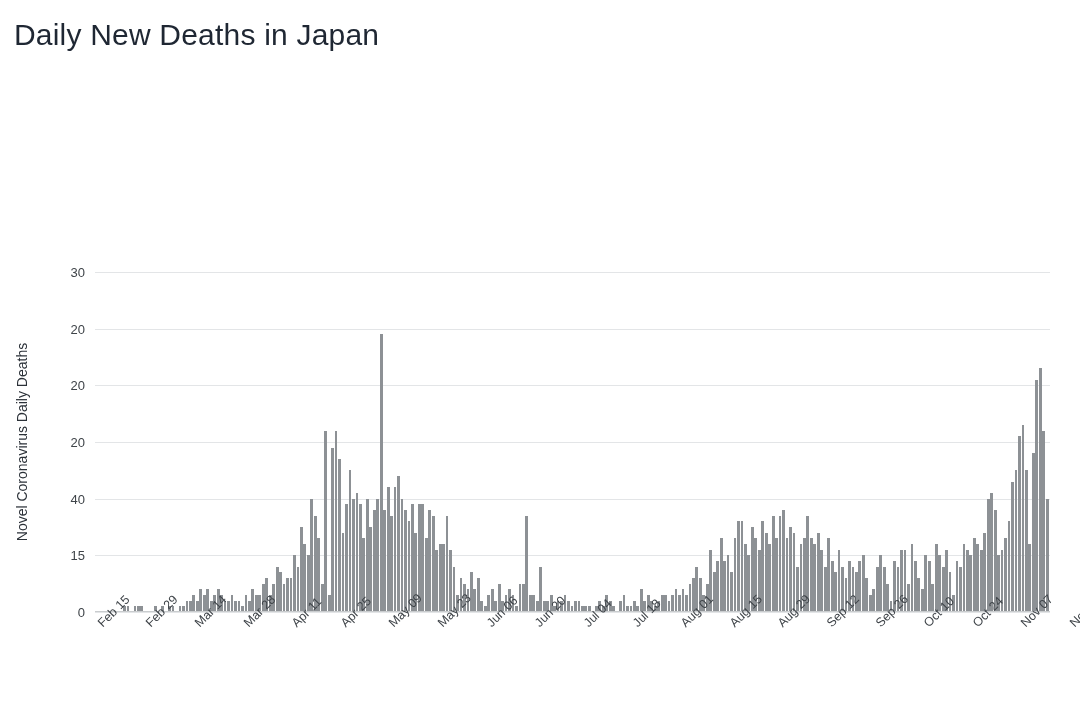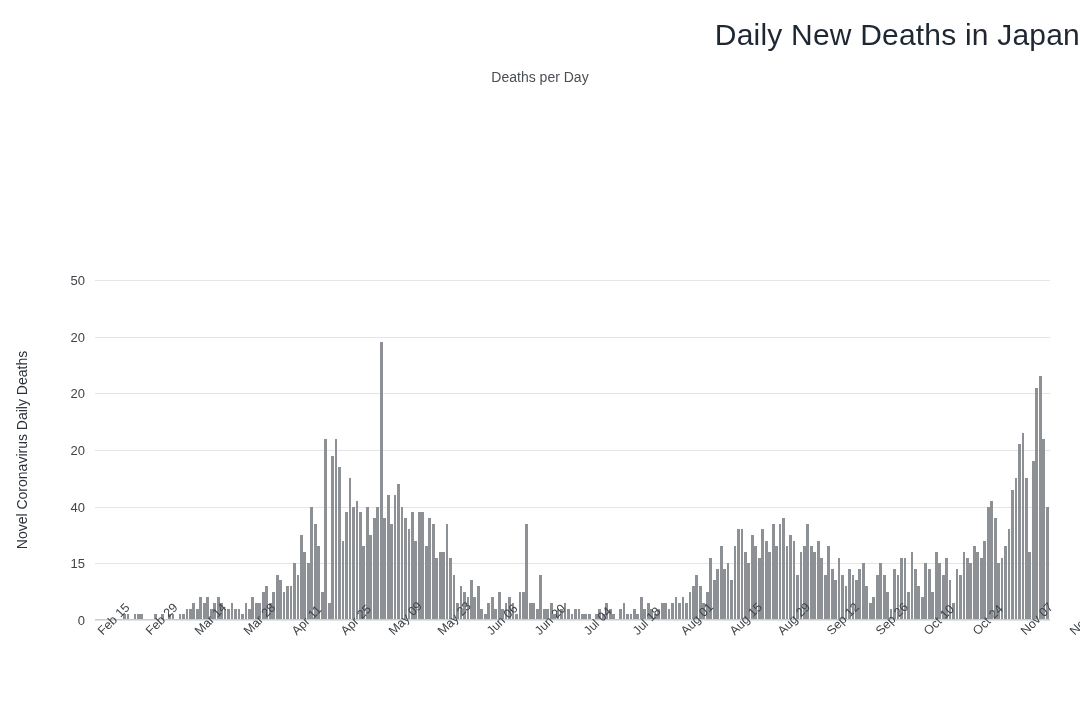--- a/index.html
+++ b/index.html
@@ -12,23 +12,22 @@
     height: 701px;
     font-family: "Liberation Sans", sans-serif;
     color: #2b3138;
     overflow: hidden;
     position: relative;
   }
   #page-title {
     font-size: 30px;
     font-weight: 400;
     color: #1f2733;
-    margin: 18px 0 16px 14px;
+    margin: 18px 0 8px 14px;
     letter-spacing: 0.2px;
-    text-align: right;
   }
   .chart-wrap {
     position: relative;
     width: 1080px;
     height: 600px;
   }
   .chart-title {
     text-align: center;
     font-size: 22px;
     font-weight: bold;
@@ -122,33 +121,32 @@
     transform-origin: left top;
   }
 </style>
 </head>
 <body>
 
 <h1 id="page-title">Daily New Deaths in Japan</h1>
 
 <div class="chart-wrap">
   <div class="chart-subtitle">
-    <div>Deaths per Day</div>
   </div>
 
   <div class="y-axis-title">Novel Coronavirus Daily Deaths</div>
 
   <div class="ylabels" id="ylabels">
       <div class="ylabel-item" style="top: 340px;">0</div>
       <div class="ylabel-item" style="top: 283.333px;">15</div>
       <div class="ylabel-item" style="top: 226.667px;">40</div>
       <div class="ylabel-item" style="top: 170px;">20</div>
       <div class="ylabel-item" style="top: 113.333px;">20</div>
       <div class="ylabel-item" style="top: 56.6667px;">20</div>
-      <div class="ylabel-item" style="top: 0px;">50</div>
+      <div class="ylabel-item" style="top: 0px;">30</div>
     </div>
 
   <div class="plot-area" id="plot-area">
     <div id="gridlines">
         <div class="gridline" style="top: 340px;"></div>
         <div class="gridline" style="top: 283.333px;"></div>
         <div class="gridline" style="top: 226.667px;"></div>
         <div class="gridline" style="top: 170px;"></div>
         <div class="gridline" style="top: 113.333px;"></div>
         <div class="gridline" style="top: 56.6667px;"></div>

